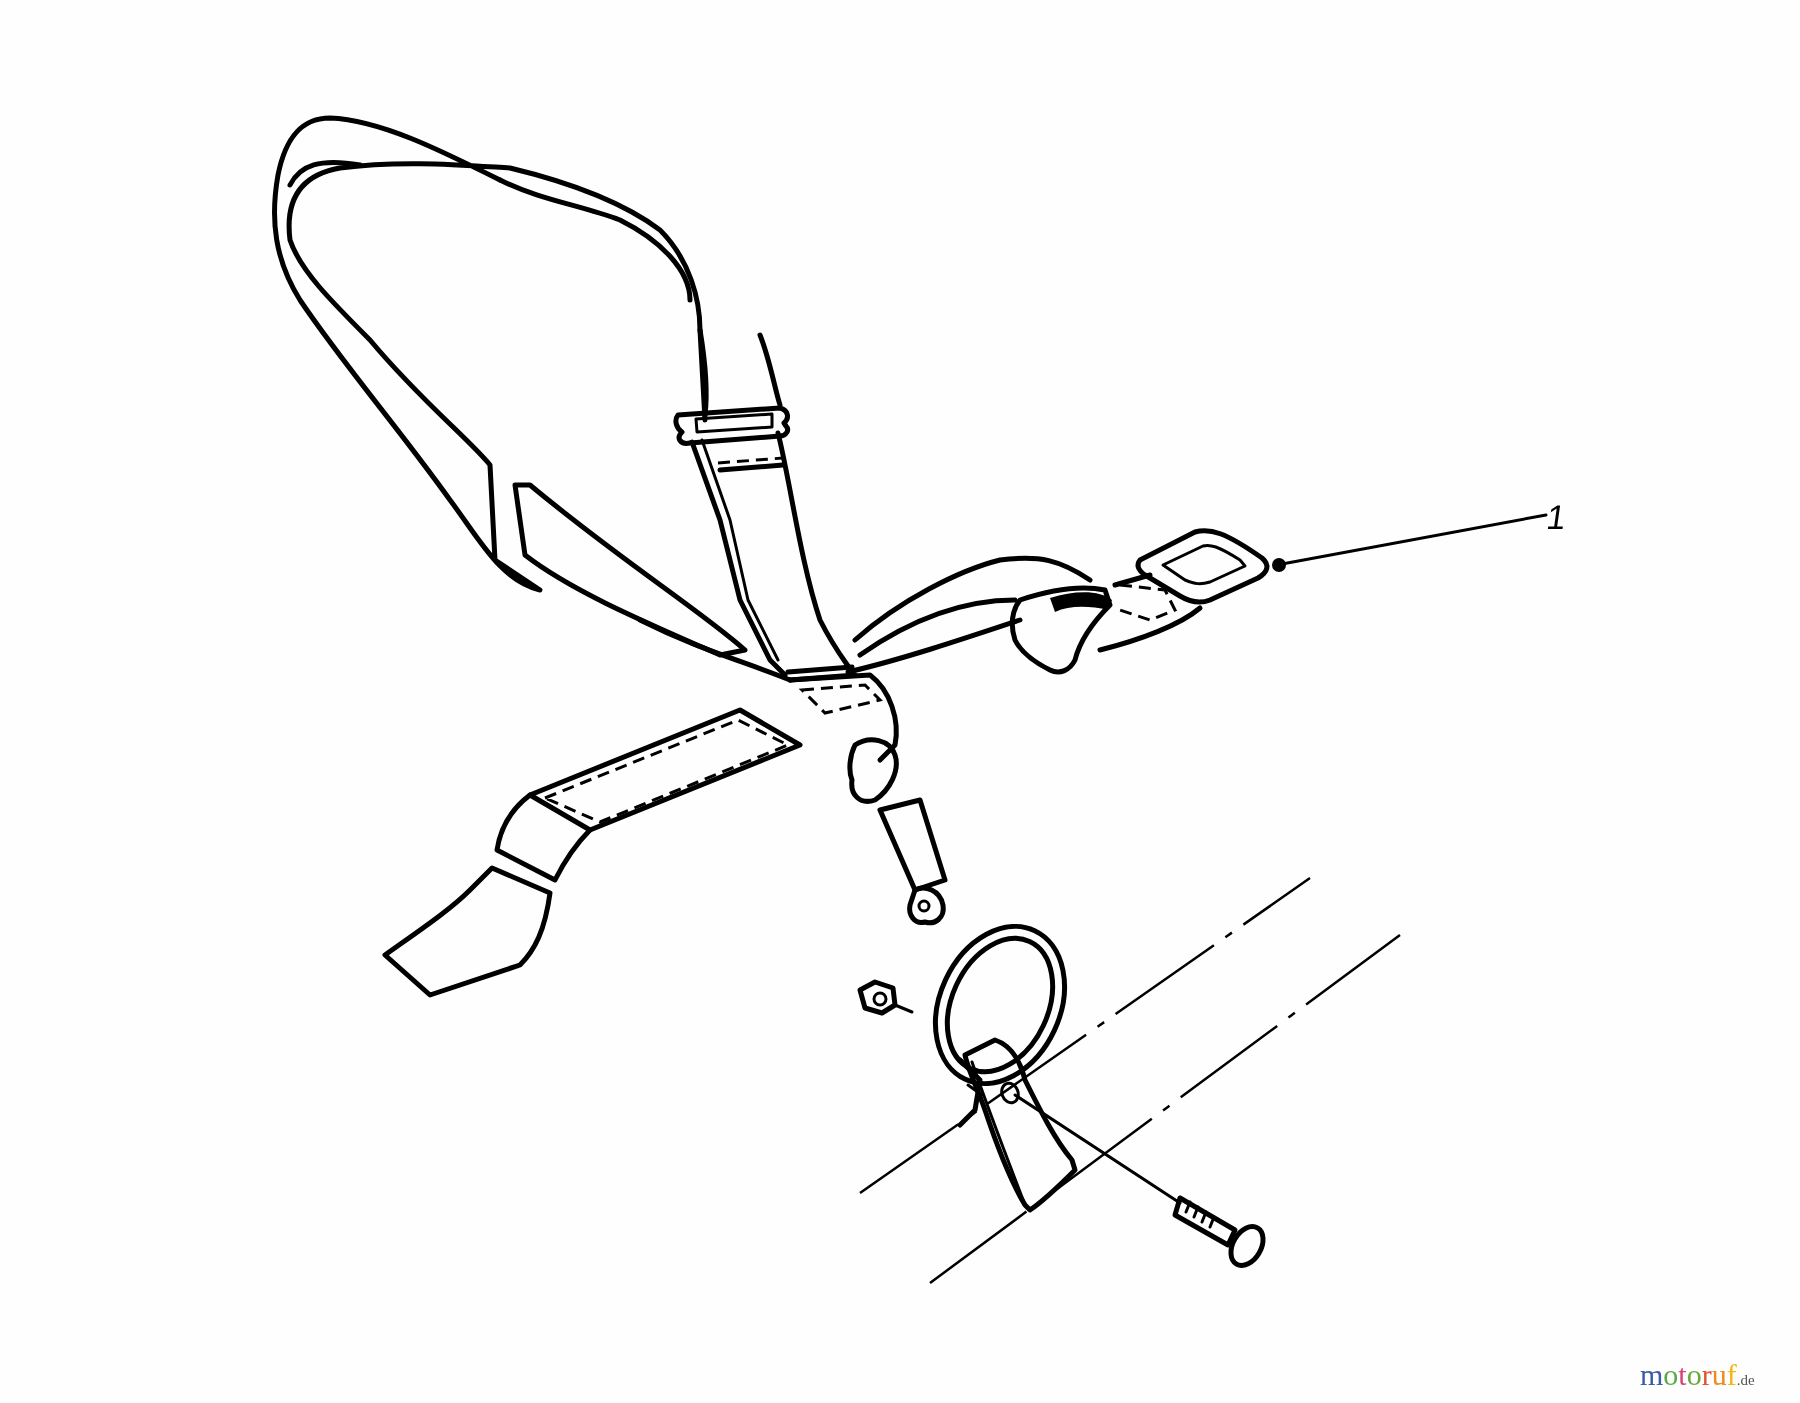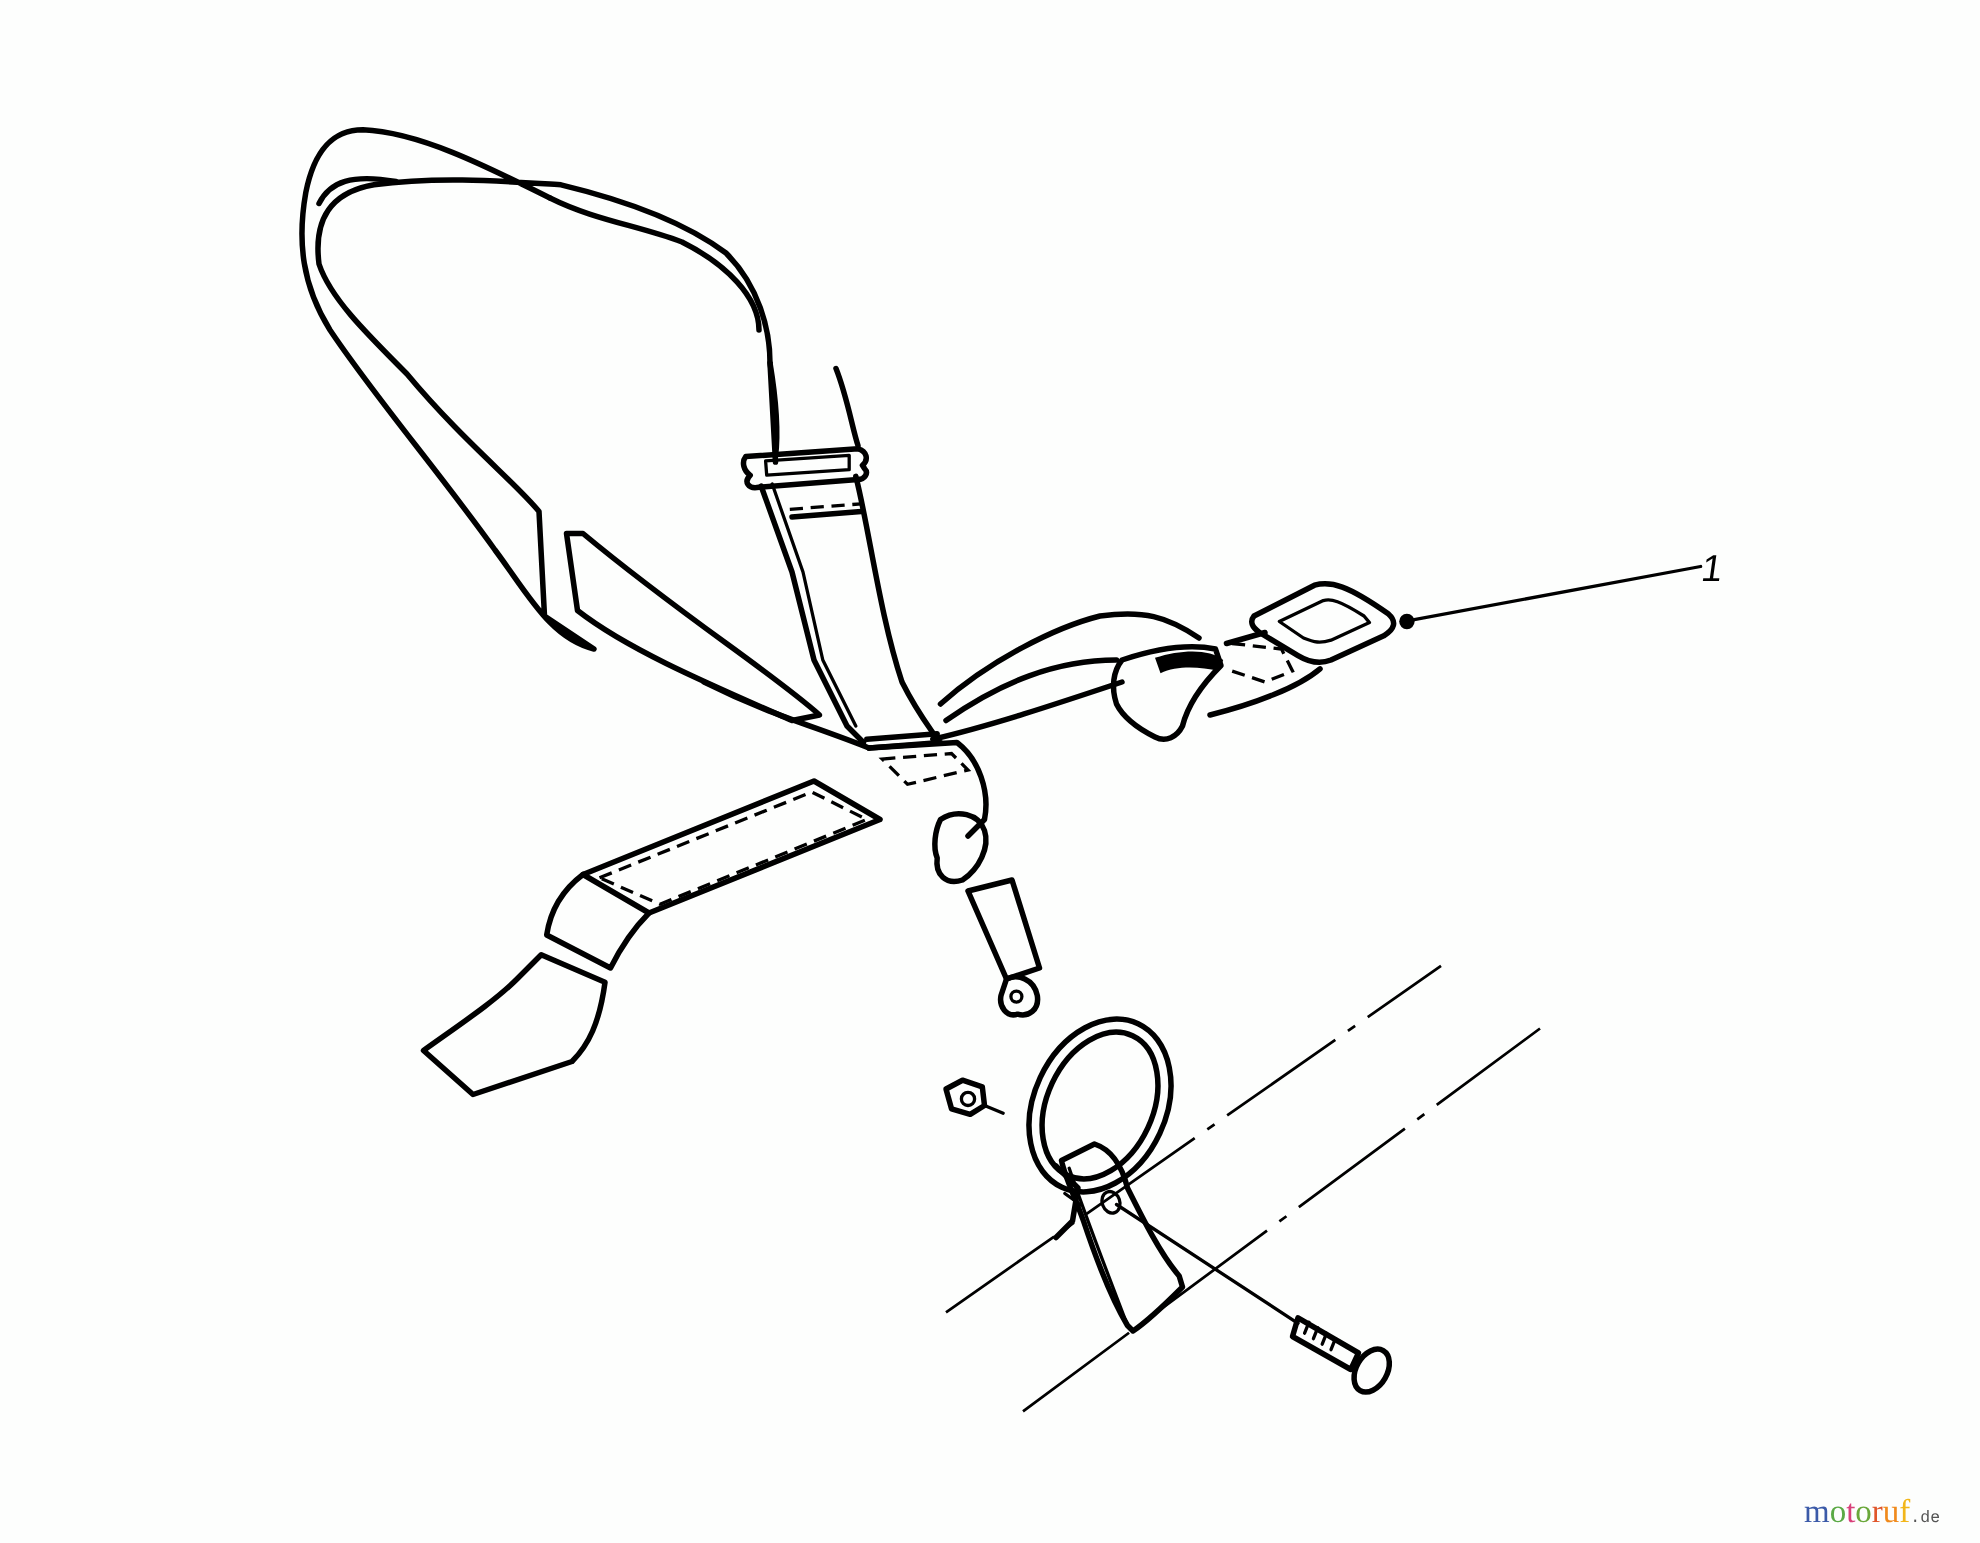--- a/index.html
+++ b/index.html
@@ -68,21 +68,21 @@
       letter-spacing: 0px;
       white-space: nowrap;
     }
     .watermark .m1 { color: #3b5aa8; }
     .watermark .o1 { color: #5aa945; }
     .watermark .t1 { color: #d8407a; }
     .watermark .o2 { color: #6aa83a; }
     .watermark .r1 { color: #e0562a; }
     .watermark .u1 { color: #f08a1c; }
     .watermark .f1 { color: #f2b61a; }
-    .watermark .tld { color: #555; font-family: Liberation Mono, monospace; font-size: 15px; }
+    .watermark .tld { color: #555; font-family: Liberation Serif, serif; font-size: 15px; }
   </style>
 </head>
 <body>
 
 <div class="canvas">
   <svg class="drawing" viewBox="0 0 1800 1403">
 
     <g>
       <path class="ln" d="M500,180 C440,150 380,120 330,118 C300,118 285,140 278,175 C270,220 275,260 300,300
                           C340,360 400,430 450,500 C480,540 500,580 540,590 L495,560 L490,465

